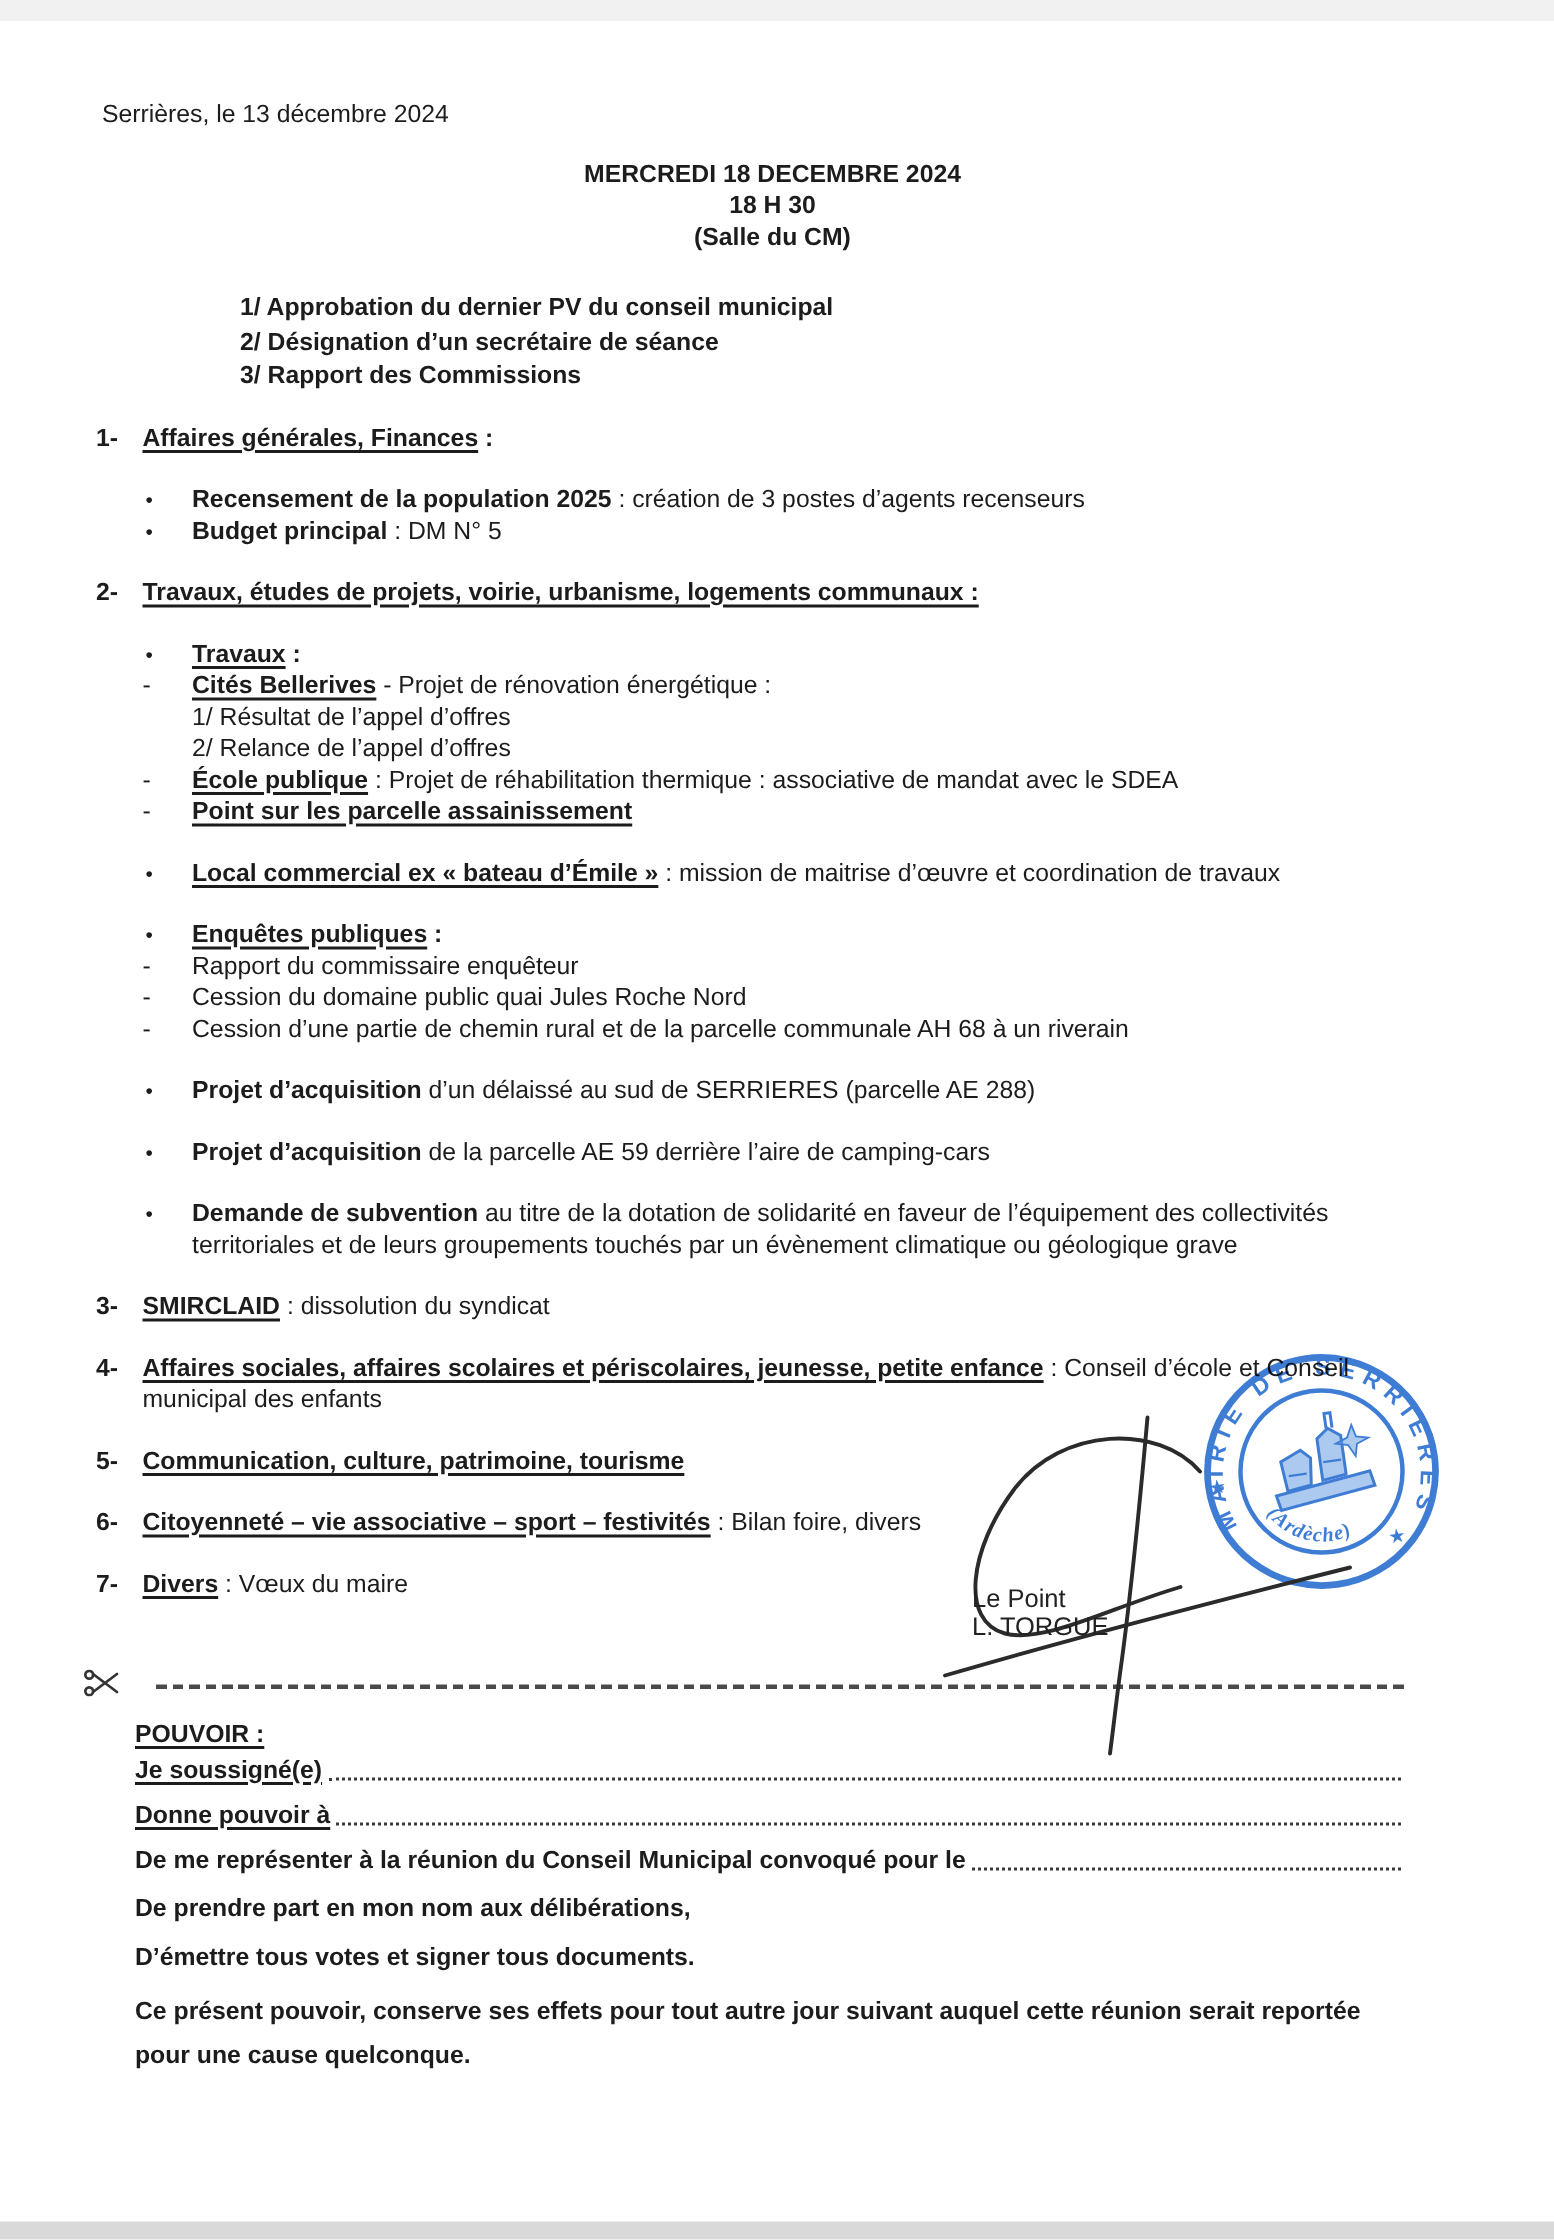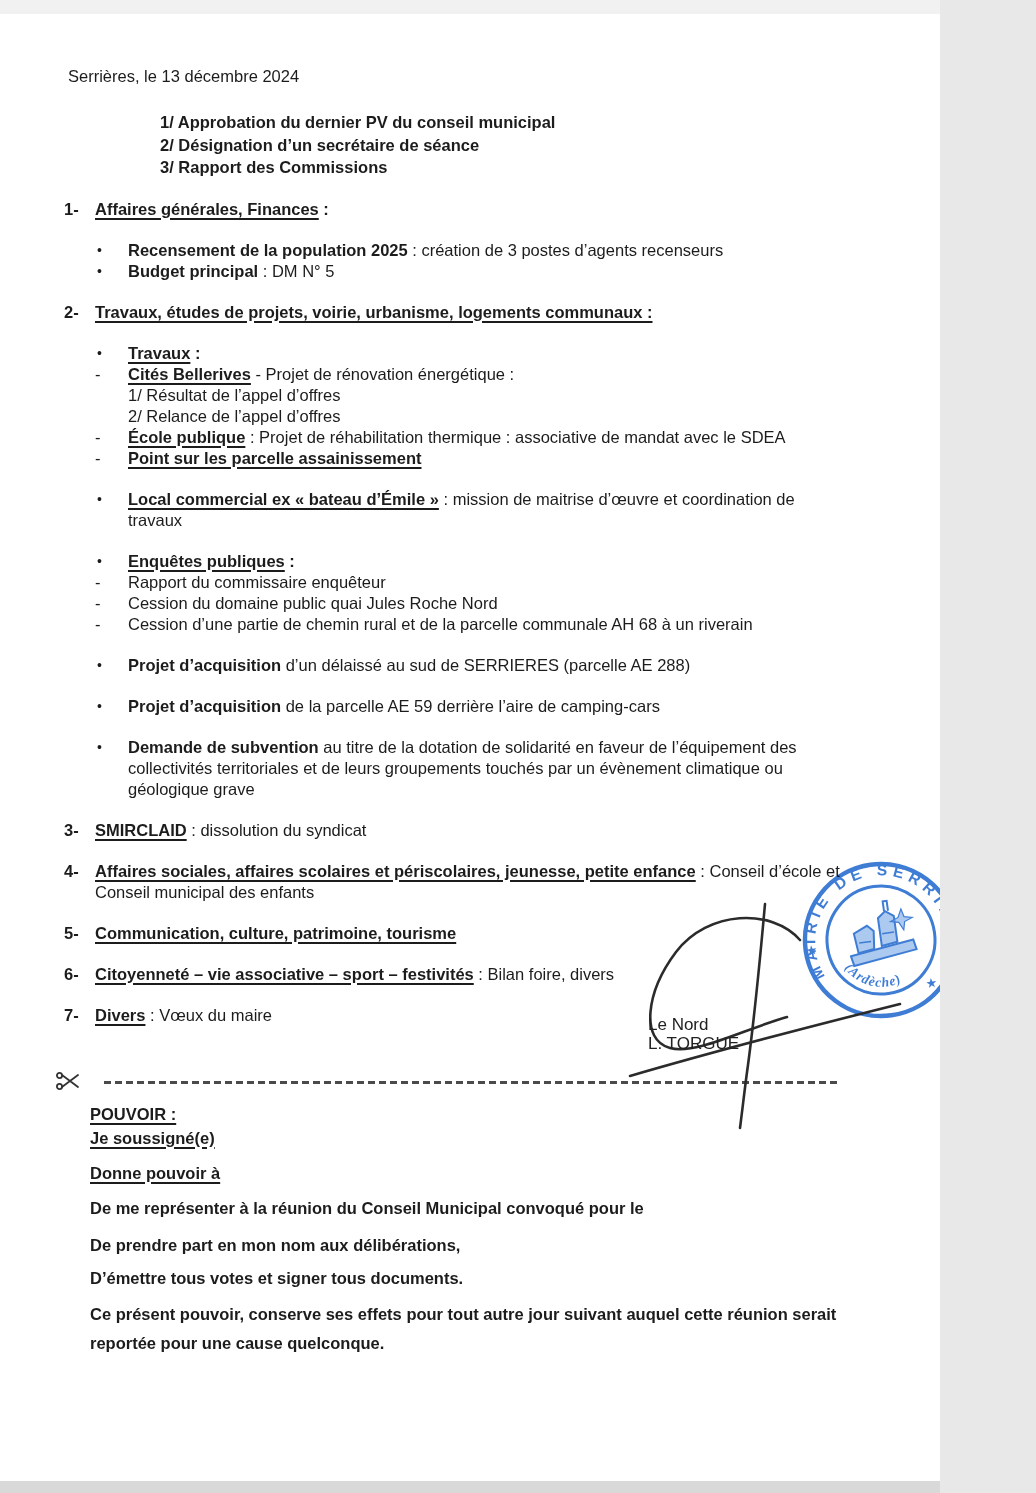--- a/index.html
+++ b/index.html
@@ -1,18 +1,18 @@
 <!DOCTYPE html>
 <html><head>
 <meta charset="utf-8">
 <style>
   html,body{margin:0;padding:0;background:#e8e8e8;}
   .page{
     position:relative;
-    width:940px;height:1493px;
+    width:1036px;height:1493px;
     background:#ffffff;
     overflow:hidden;
     font-family:"Liberation Sans","DejaVu Sans",sans-serif;
     color:#1c1c1c;
     font-size:16.5px;
     -webkit-font-smoothing:antialiased;
   }
   .scan-bar-top{position:absolute;top:0;left:0;width:100%;height:14px;background:#f1f1f1;}
   .scan-bar-bottom{position:absolute;bottom:0;left:0;width:100%;height:12px;background:#d9d9d9;}
   .content{position:relative;padding:66px 100px 0 64px;}
@@ -41,21 +41,21 @@
   .line .txt{flex:1 1 auto;min-width:0;}
   
   .bottom-anchor{position:relative;margin-top:46px;}
   .cut-row{display:flex;align-items:center;}
   .cut-row .scissors{flex:0 0 auto;margin-left:-8px;margin-right:24px;}
   .cut-row .cutline{flex:1 1 auto;height:3px;margin-right:0px;
     background:repeating-linear-gradient(90deg,#4a4a4a 0 7px,transparent 7px 11px);}
   .pouvoir{padding-left:26px;margin-top:10px;}
   .pv-heading{font-weight:bold;line-height:20px;}
   .pv-heading span{text-decoration:underline;text-decoration-thickness:2px;text-underline-offset:3px;}
-  .pv-fill-line{display:flex;align-items:flex-start;margin-top:10px;line-height:20px;font-weight:bold;flex-direction:column;}
+  .pv-fill-line{display:flex;align-items:flex-end;margin-top:10px;line-height:20px;font-weight:bold;}
   .pv-fill-line .lbl{flex:0 0 auto;}
   .pv-fill-line .lbl.u2{text-decoration:underline;text-decoration-thickness:2px;text-underline-offset:3px;}
   .pv-fill-line .fill{flex:1 1 auto;border-bottom:2.5px dotted #3a3a3a;margin:0 2px 3px 4px;}
   .pv-par{margin-top:12px;font-weight:bold;line-height:20px;}
   .pv-par.sp{margin-top:12.5px;}
   .pv-last{margin-top:12px;font-weight:bold;line-height:29px;max-width:846px;}
   
   .stamp-wrap{position:absolute;top:-212px;left:733px;width:168px;height:162px;
     mix-blend-mode:multiply;opacity:.92;pointer-events:none;}
   .sig-wrap{position:absolute;top:-182px;left:548px;width:300px;height:250px;pointer-events:none;}
@@ -63,20 +63,25 @@
 </style>
 </head>
 <body>
 
 <div class="page">
   <div class="scan-bar-top"></div>
 
   <div class="content">
     <div class="date-line">Serrières, le 13 décembre 2024</div>
 
+    <div class="meeting">
+      <div>MERCREDI 18 DECEMBRE 2024</div>
+      <div>18 H 30</div>
+      <div>(Salle du CM)</div>
+    </div>
 
 
     <div class="preamble" id="preamble">
         <div class="pre-item">1/ Approbation du dernier PV du conseil municipal</div>
         <div class="pre-item">2/ Désignation d’un secrétaire de séance</div>
         <div class="pre-item">3/ Rapport des Commissions</div>
       </div>
 
     <div class="agenda" id="agenda">
         <div class="group">
@@ -235,21 +240,21 @@
         <svg width="300" height="250" viewBox="0 0 300 250">
           <g fill="none" stroke="#2b2b2b" stroke-width="2.6" stroke-linecap="round">
             <path d="M 188,50 C 160,18 96,20 64,62 C 34,102 28,150 58,158 C 84,165 130,140 175,127"></path>
             <path d="M 153,14 C 148,70 142,130 136,175 C 133,196 131,215 128,238"></path>
             <path d="M 18,186 C 90,165 200,136 288,114"></path>
           </g>
         </svg>
       </div>
 
       <div class="sig-name">
-        <div>Le Nord</div>
+        <div>Le Point</div>
         <div>L. TORGUE</div>
       </div>
 
       <div class="cut-row">
         <span class="scissors">
           <svg width="24" height="18" viewBox="0 0 24 18">
             <g stroke="#333" stroke-width="1.8" fill="none" stroke-linecap="round">
               <path d="M 6,3 L 22,15 M 6,15 L 22,3"></path>
               <circle cx="3.5" cy="3.5" r="2.6"></circle>
               <circle cx="3.5" cy="14.5" r="2.6"></circle>

